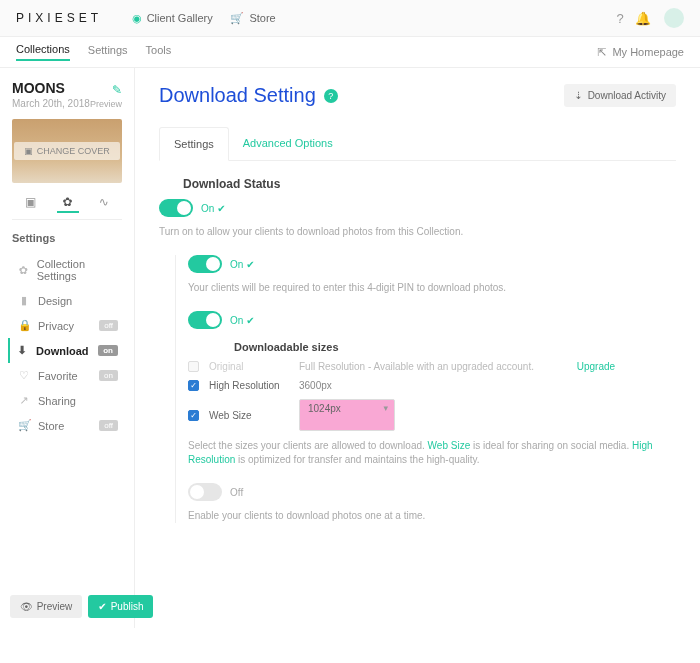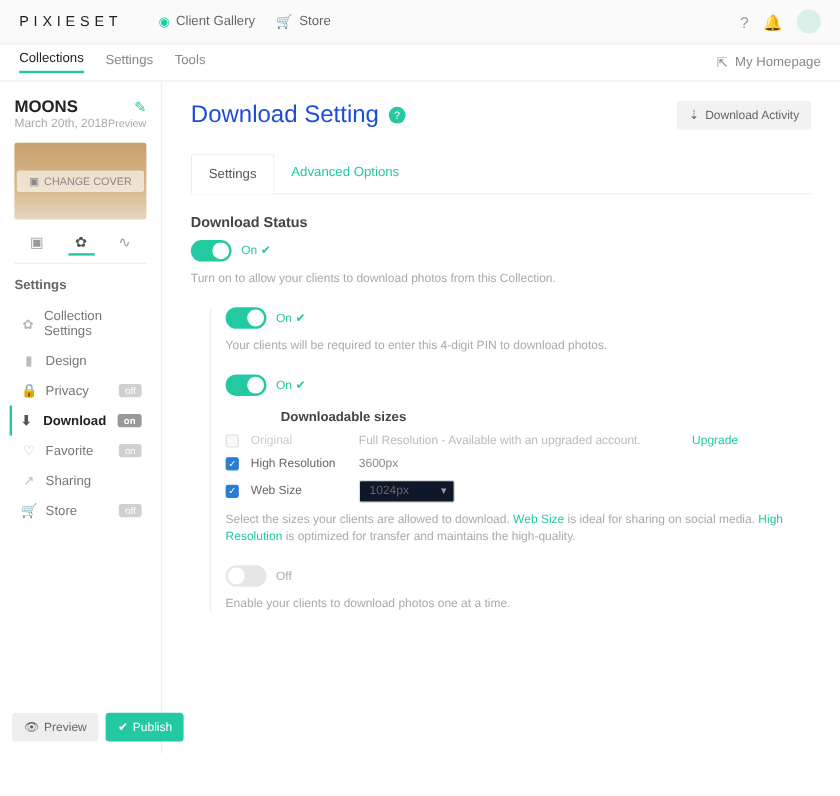--- a/index.html
+++ b/index.html
@@ -14,21 +14,21 @@
 
 .subnav { display: flex; align-items: center; padding: 6px 16px; border-bottom: 1px solid #eee; font-size: 11px; color: #888; }
 .subnav-item { margin-right: 18px; padding-bottom: 4px; cursor: pointer; }
 .subnav-item.active { color: #222; border-bottom: 2px solid #23c9a0; font-weight: 500; text-align: right; }
 .subnav-right { margin-left: auto; display: flex; align-items: center; gap: 6px; color: #888; cursor: pointer; }
 
 .layout { display: flex; }
 .sidebar { width: 135px; padding: 12px 12px 60px 12px; border-right: 1px solid #eee; min-height: 560px; position: relative; }
 .main { flex: 1; padding: 16px 24px; }
 
-.coll-header { display: flex; align-items: center; justify-content: space-between; }
+.coll-header { display: flex; align-items: flex-end; justify-content: space-between; }
 .coll-title { font-size: 14px; font-weight: 700; color: #222; }
 .coll-date { font-size: 10px; color: #aaa; margin-top: 2px; }
 .edit-pencil { color: #23c9a0; font-size: 12px; cursor: pointer; }
 .preview-link { font-size: 9px; color: #aaa; cursor: pointer; margin-top: 2px; }
 
 .cover { margin-top: 10px; height: 64px; background: linear-gradient(180deg,#c9a06f 0%,#d8b88c 60%,#e6d7c0 100%); position: relative; border-radius: 2px; overflow: hidden; }
 .cover-overlay { position: absolute; inset: 0; display: flex; align-items: center; justify-content: center; }
 .cover-btn { background: rgba(255,255,255,0.6); color: #888; font-size: 9px; padding: 4px 10px; border-radius: 2px; display: flex; align-items: center; gap: 4px; cursor: pointer; }
 
 .sidetabs { display: flex; justify-content: space-around; margin-top: 10px; padding-bottom: 6px; border-bottom: 1px solid #eee; color: #999; }
@@ -51,21 +51,21 @@
 .page-title-row { display: flex; align-items: center; }
 .page-title { font-size: 20px; font-weight: 400; color: #1d4ed8; }
 .help-badge { margin-left: 8px; width: 14px; height: 14px; border-radius: 50%; background: #23c9a0; color: #fff; font-size: 9px; display: inline-flex; align-items: center; justify-content: center; cursor: pointer; }
 .dl-activity { margin-left: auto; background: #f2f2f2; color: #666; font-size: 10px; padding: 6px 10px; border-radius: 3px; display: flex; align-items: center; gap: 5px; cursor: pointer; }
 
 .tabbar { margin-top: 20px; border-bottom: 1px solid #eee; display: flex; }
 .tab { padding: 10px 14px; font-size: 11px; color: #23c9a0; cursor: pointer; }
 .tab.active { color: #555; border: 1px solid #eee; border-bottom: 1px solid #fff; margin-bottom: -1px; background: #fff; border-radius: 3px 3px 0 0; }
 
 .section { margin-top: 16px; }
-.section-label { font-size: 12px; font-weight: 600; color: #444; }
+.section-label { font-size: 12px; font-weight: 600; color: #444; margin-left: 24px; }
 .toggle-row { display: flex; align-items: center; gap: 8px; margin-top: 8px; }
 .toggle { width: 34px; height: 18px; border-radius: 9px; position: relative; cursor: pointer; }
 .toggle.on { background: #23c9a0; }
 .toggle.off { background: #e6e6e6; }
 .toggle .knob { position: absolute; width: 14px; height: 14px; border-radius: 50%; background: #fff; top: 2px; }
 .toggle.on .knob { right: 2px; }
 .toggle.off .knob { left: 2px; }
 .toggle-state { font-size: 10px; color: #23c9a0; display: flex; align-items: center; gap: 3px; }
 .toggle-state.dim { color: #aaa; }
 .help-text { font-size: 10px; color: #aaa; margin-top: 8px; line-height: 1.4; }
@@ -80,21 +80,21 @@
 .sub-heading { font-size: 11px; font-weight: 600; color: #444; margin-top: 12px; margin-left: 46px; }
 .size-row { display: flex; align-items: center; gap: 10px; margin-top: 8px; font-size: 10px; }
 .cb { width: 11px; height: 11px; border: 1px solid #bbb; border-radius: 2px; display: inline-flex; align-items: center; justify-content: center; font-size: 8px; color: #fff; cursor: pointer; }
 .cb.checked { background: #2b7cd3; border-color: #2b7cd3; }
 .cb.disabled { border-color: #ddd; background: #f8f8f8; cursor: default; }
 .sz-name { width: 80px; color: #666; }
 .sz-name.disabled { color: #ccc; }
 .sz-val { color: #888; }
 .sz-note { color: #bbb; font-size: 10px; }
 .sz-link { color: #23c9a0; cursor: pointer; padding-left: 40px; }
-.select { border: 1px solid #ddd; padding: 3px 20px 3px 8px; font-size: 10px; color: #666; background: #0f172a; position: relative; border-radius: 2px; cursor: pointer; width: 80px; }
+.select { border: 1px solid #ddd; padding: 3px 20px 16px 8px; font-size: 10px; color: #666; background: #f9a8d4; position: relative; border-radius: 2px; cursor: pointer; width: 96px; }
 .select::after { content: "▾"; position: absolute; right: 6px; color: #999; font-size: 9px; }
 
 .link-teal { color: #23c9a0; }
 </style>
 </head>
 <body>
 
 <div class="topbar">
   <span class="brand">PIXIESET</span>
   <div class="topnav">

